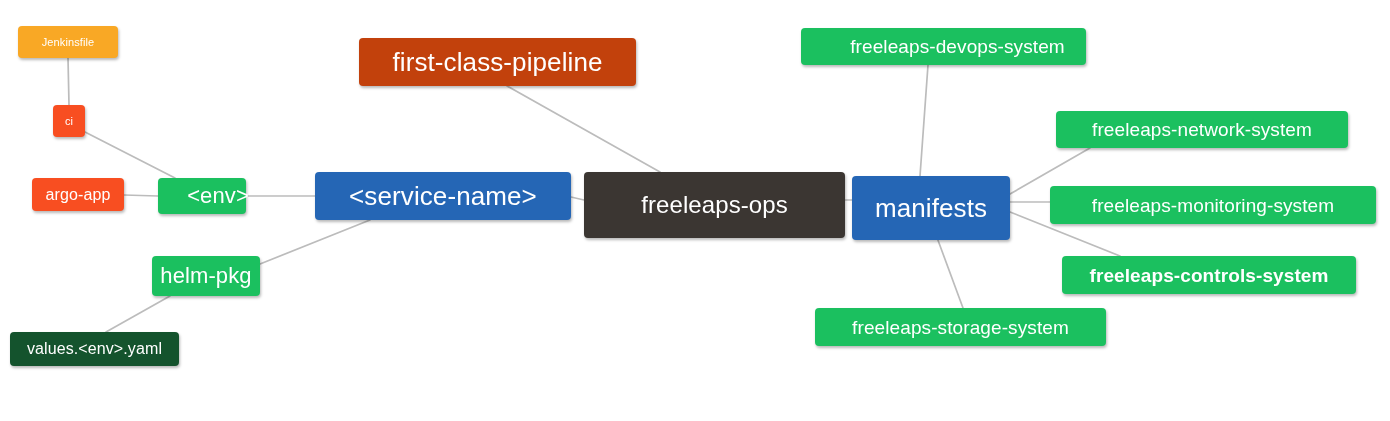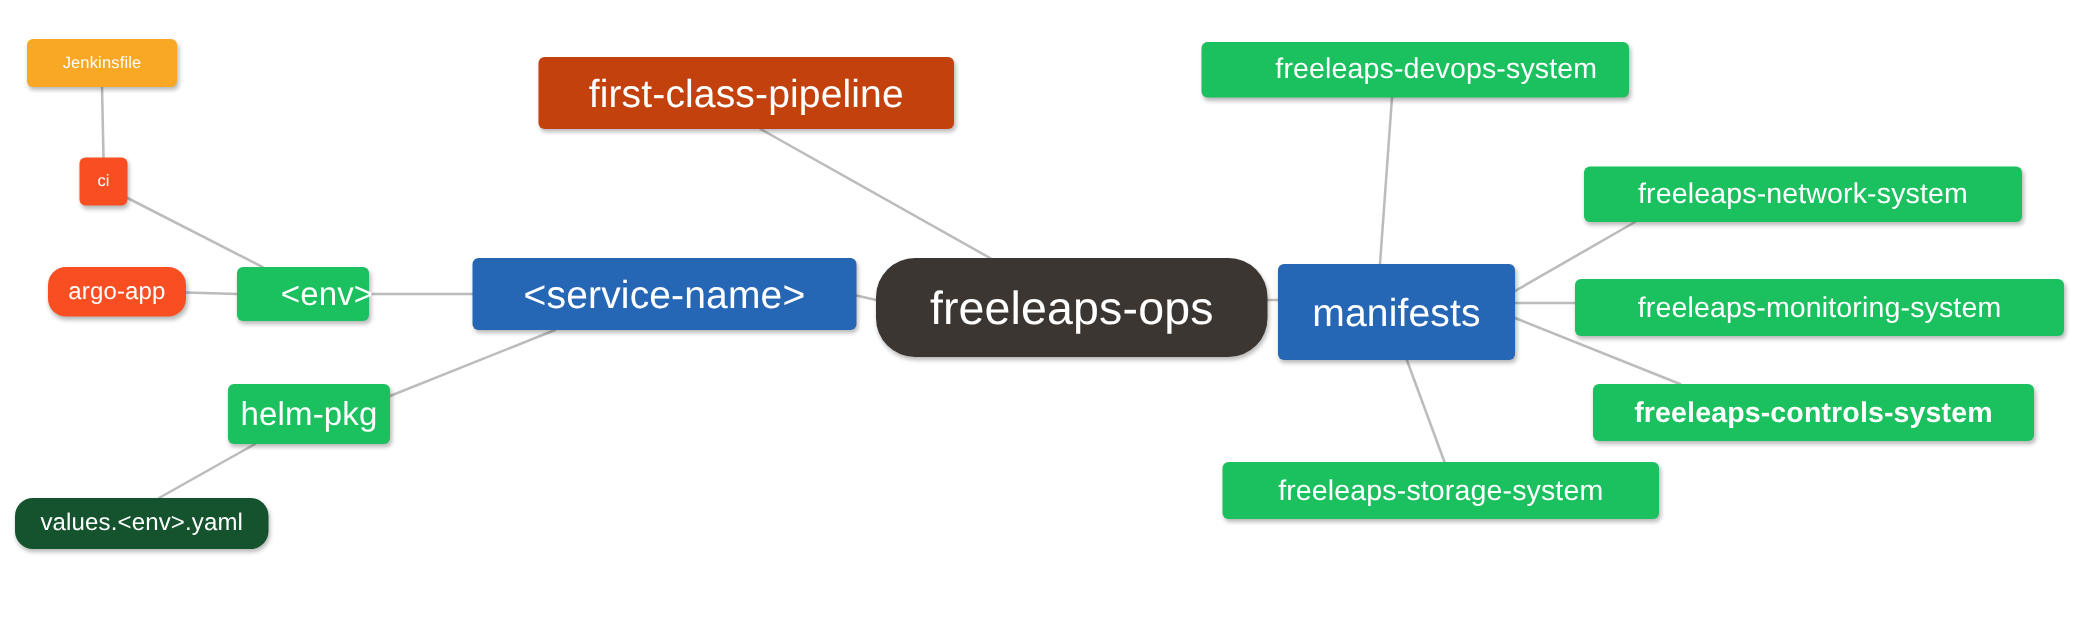--- a/index.html
+++ b/index.html
@@ -38,25 +38,25 @@
     white-space: nowrap;
     line-height: 1;
     box-shadow: 1px 2px 3px rgba(0,0,0,0.28);
     letter-spacing: 0.1px;
   }
   .node-label {
     display: block;
     padding: 0 2px;
   }
   
-  .tier-root   { font-size: 31px; border-radius: 26px; }
+  .tier-root   { font-size: 24px; }
   .tier-major  { font-size: 26px; }
   .tier-mid    { font-size: 22px; }
   .tier-leaf   { font-size: 19px; }
-  .tier-small  { font-size: 16px; border-radius: 12px; }
+  .tier-small  { font-size: 16px; }
   .tier-tiny   { font-size: 11px; }
 </style>
 </head>
 <body>
 
 <div id="canvas">
   <svg id="edges" viewBox="0 0 1390 421" preserveAspectRatio="none" aria-hidden="true">
       <line x1="68" y1="58" x2="69" y2="105" stroke="#bcbcbc" stroke-width="1.7" stroke-linecap="round"></line>
       <line x1="85" y1="132" x2="175" y2="178" stroke="#bcbcbc" stroke-width="1.7" stroke-linecap="round"></line>
       <line x1="124" y1="195" x2="158" y2="196" stroke="#bcbcbc" stroke-width="1.7" stroke-linecap="round"></line>

